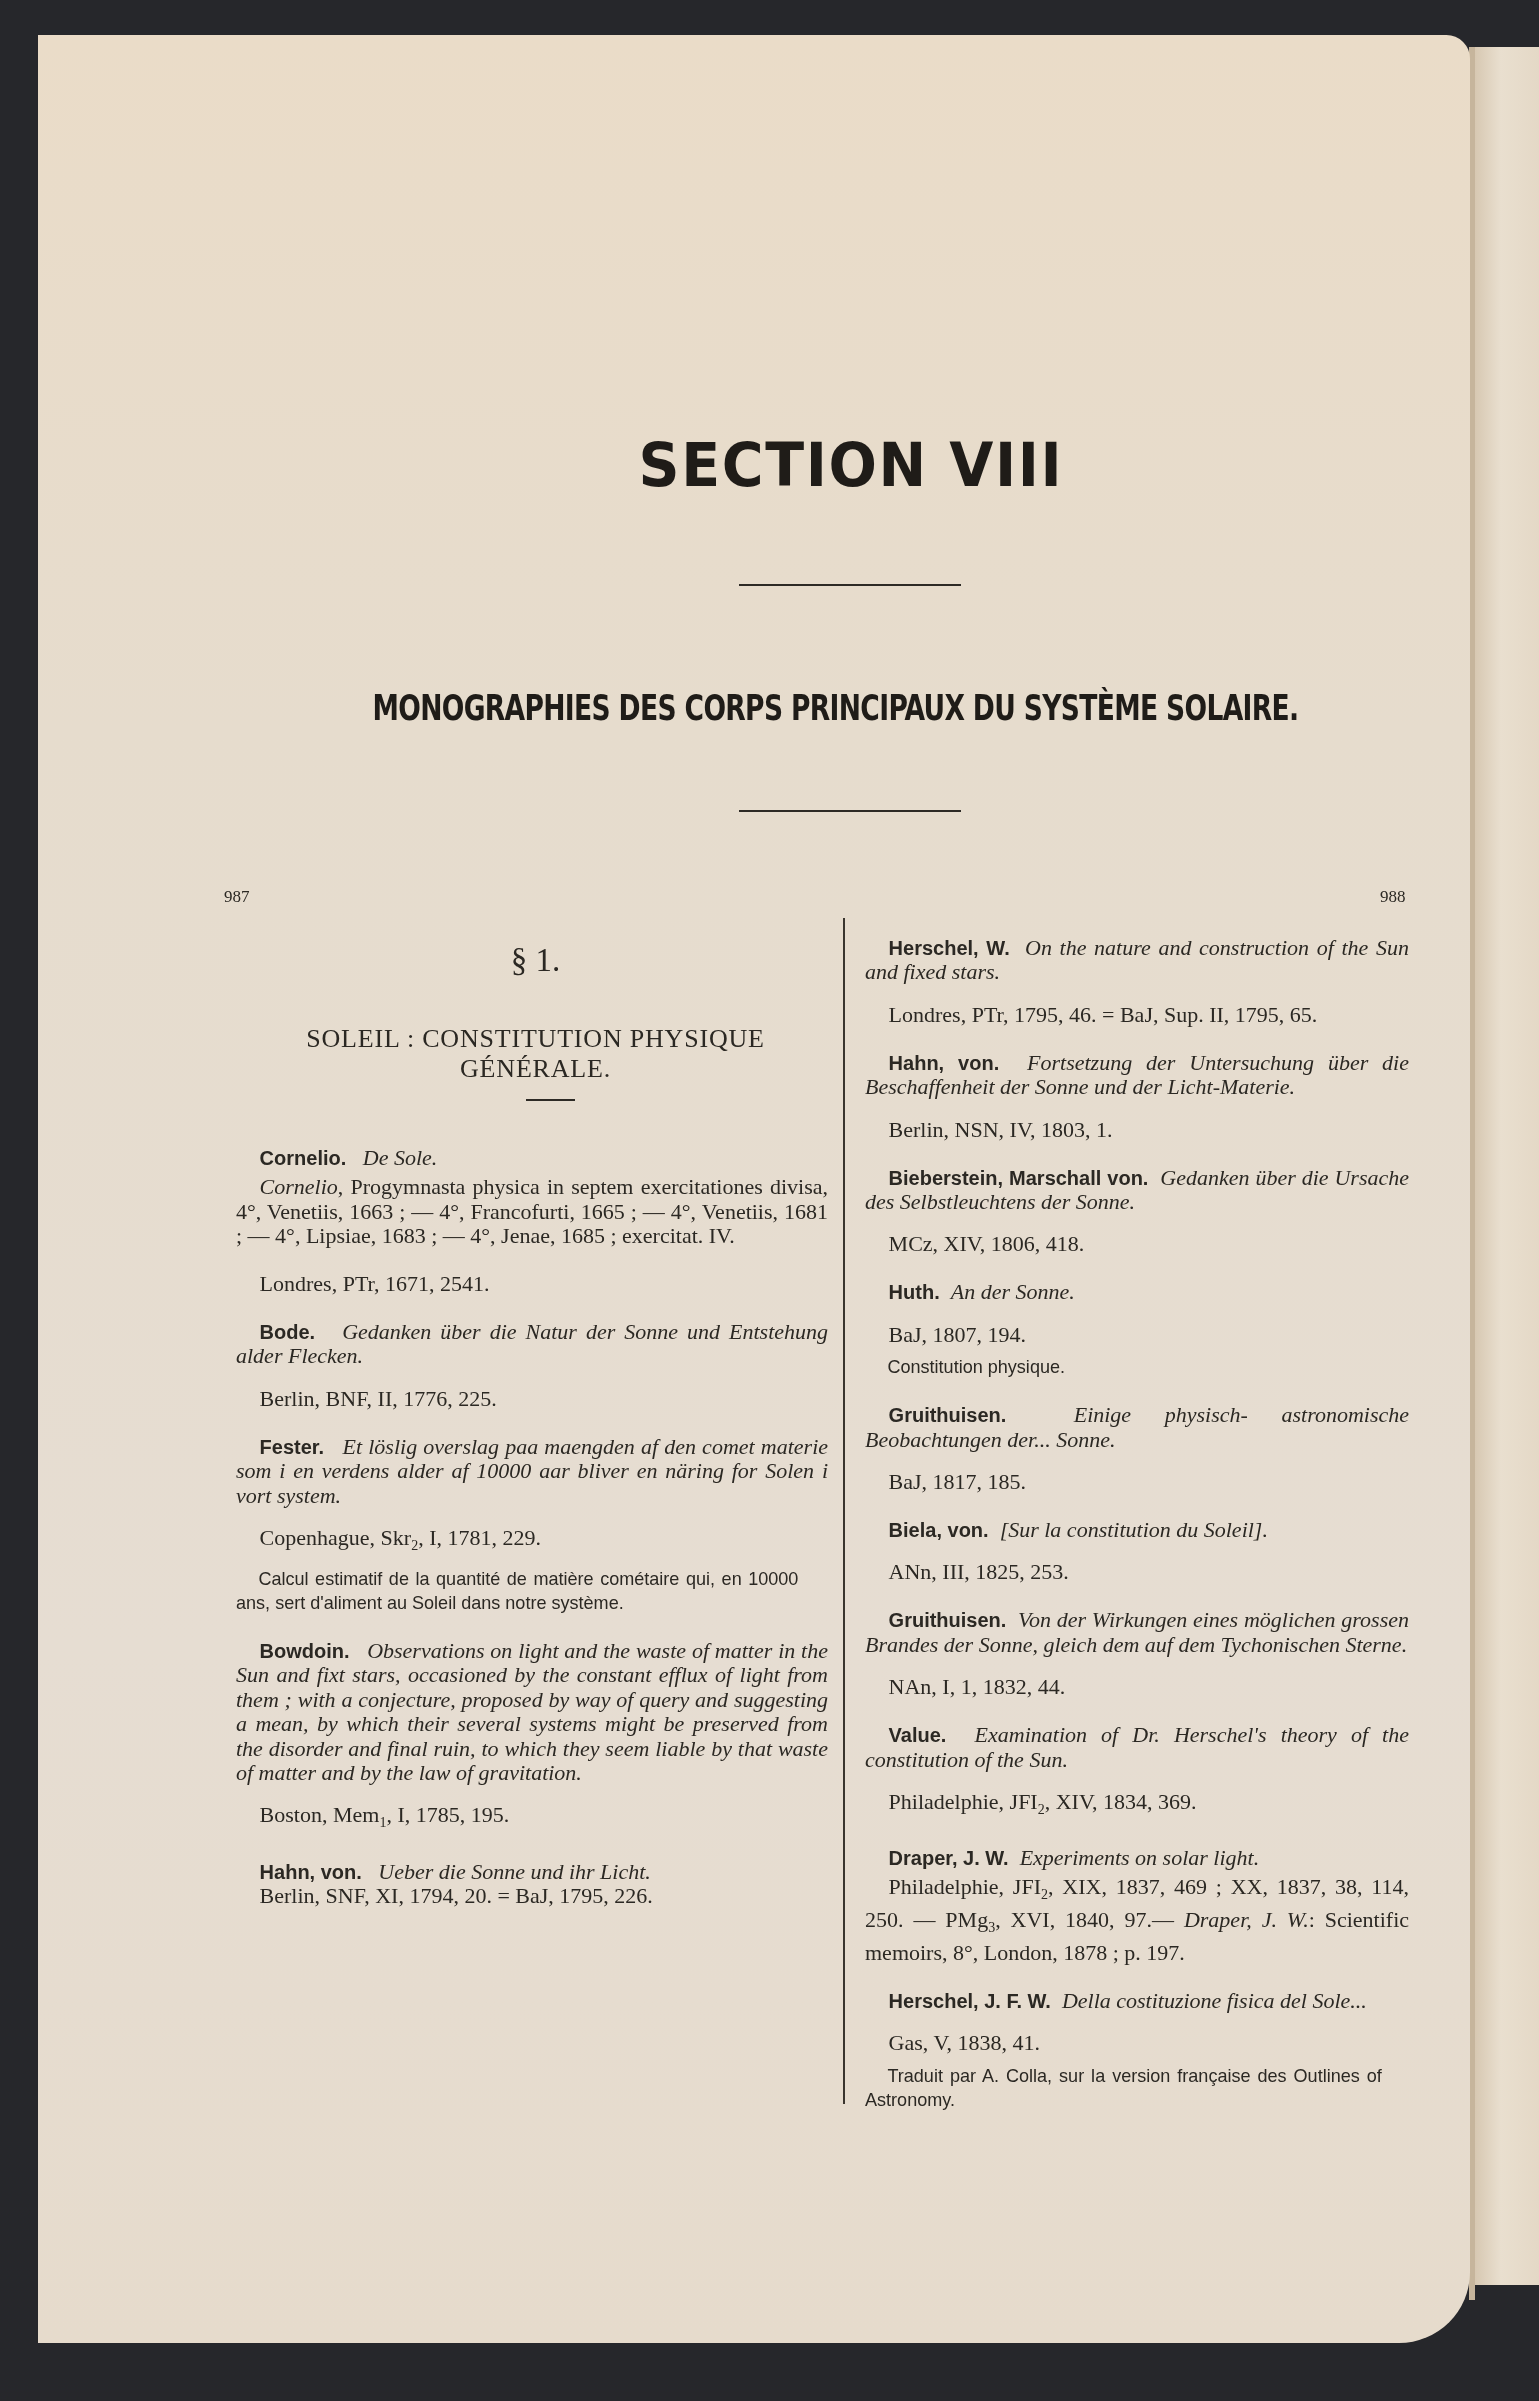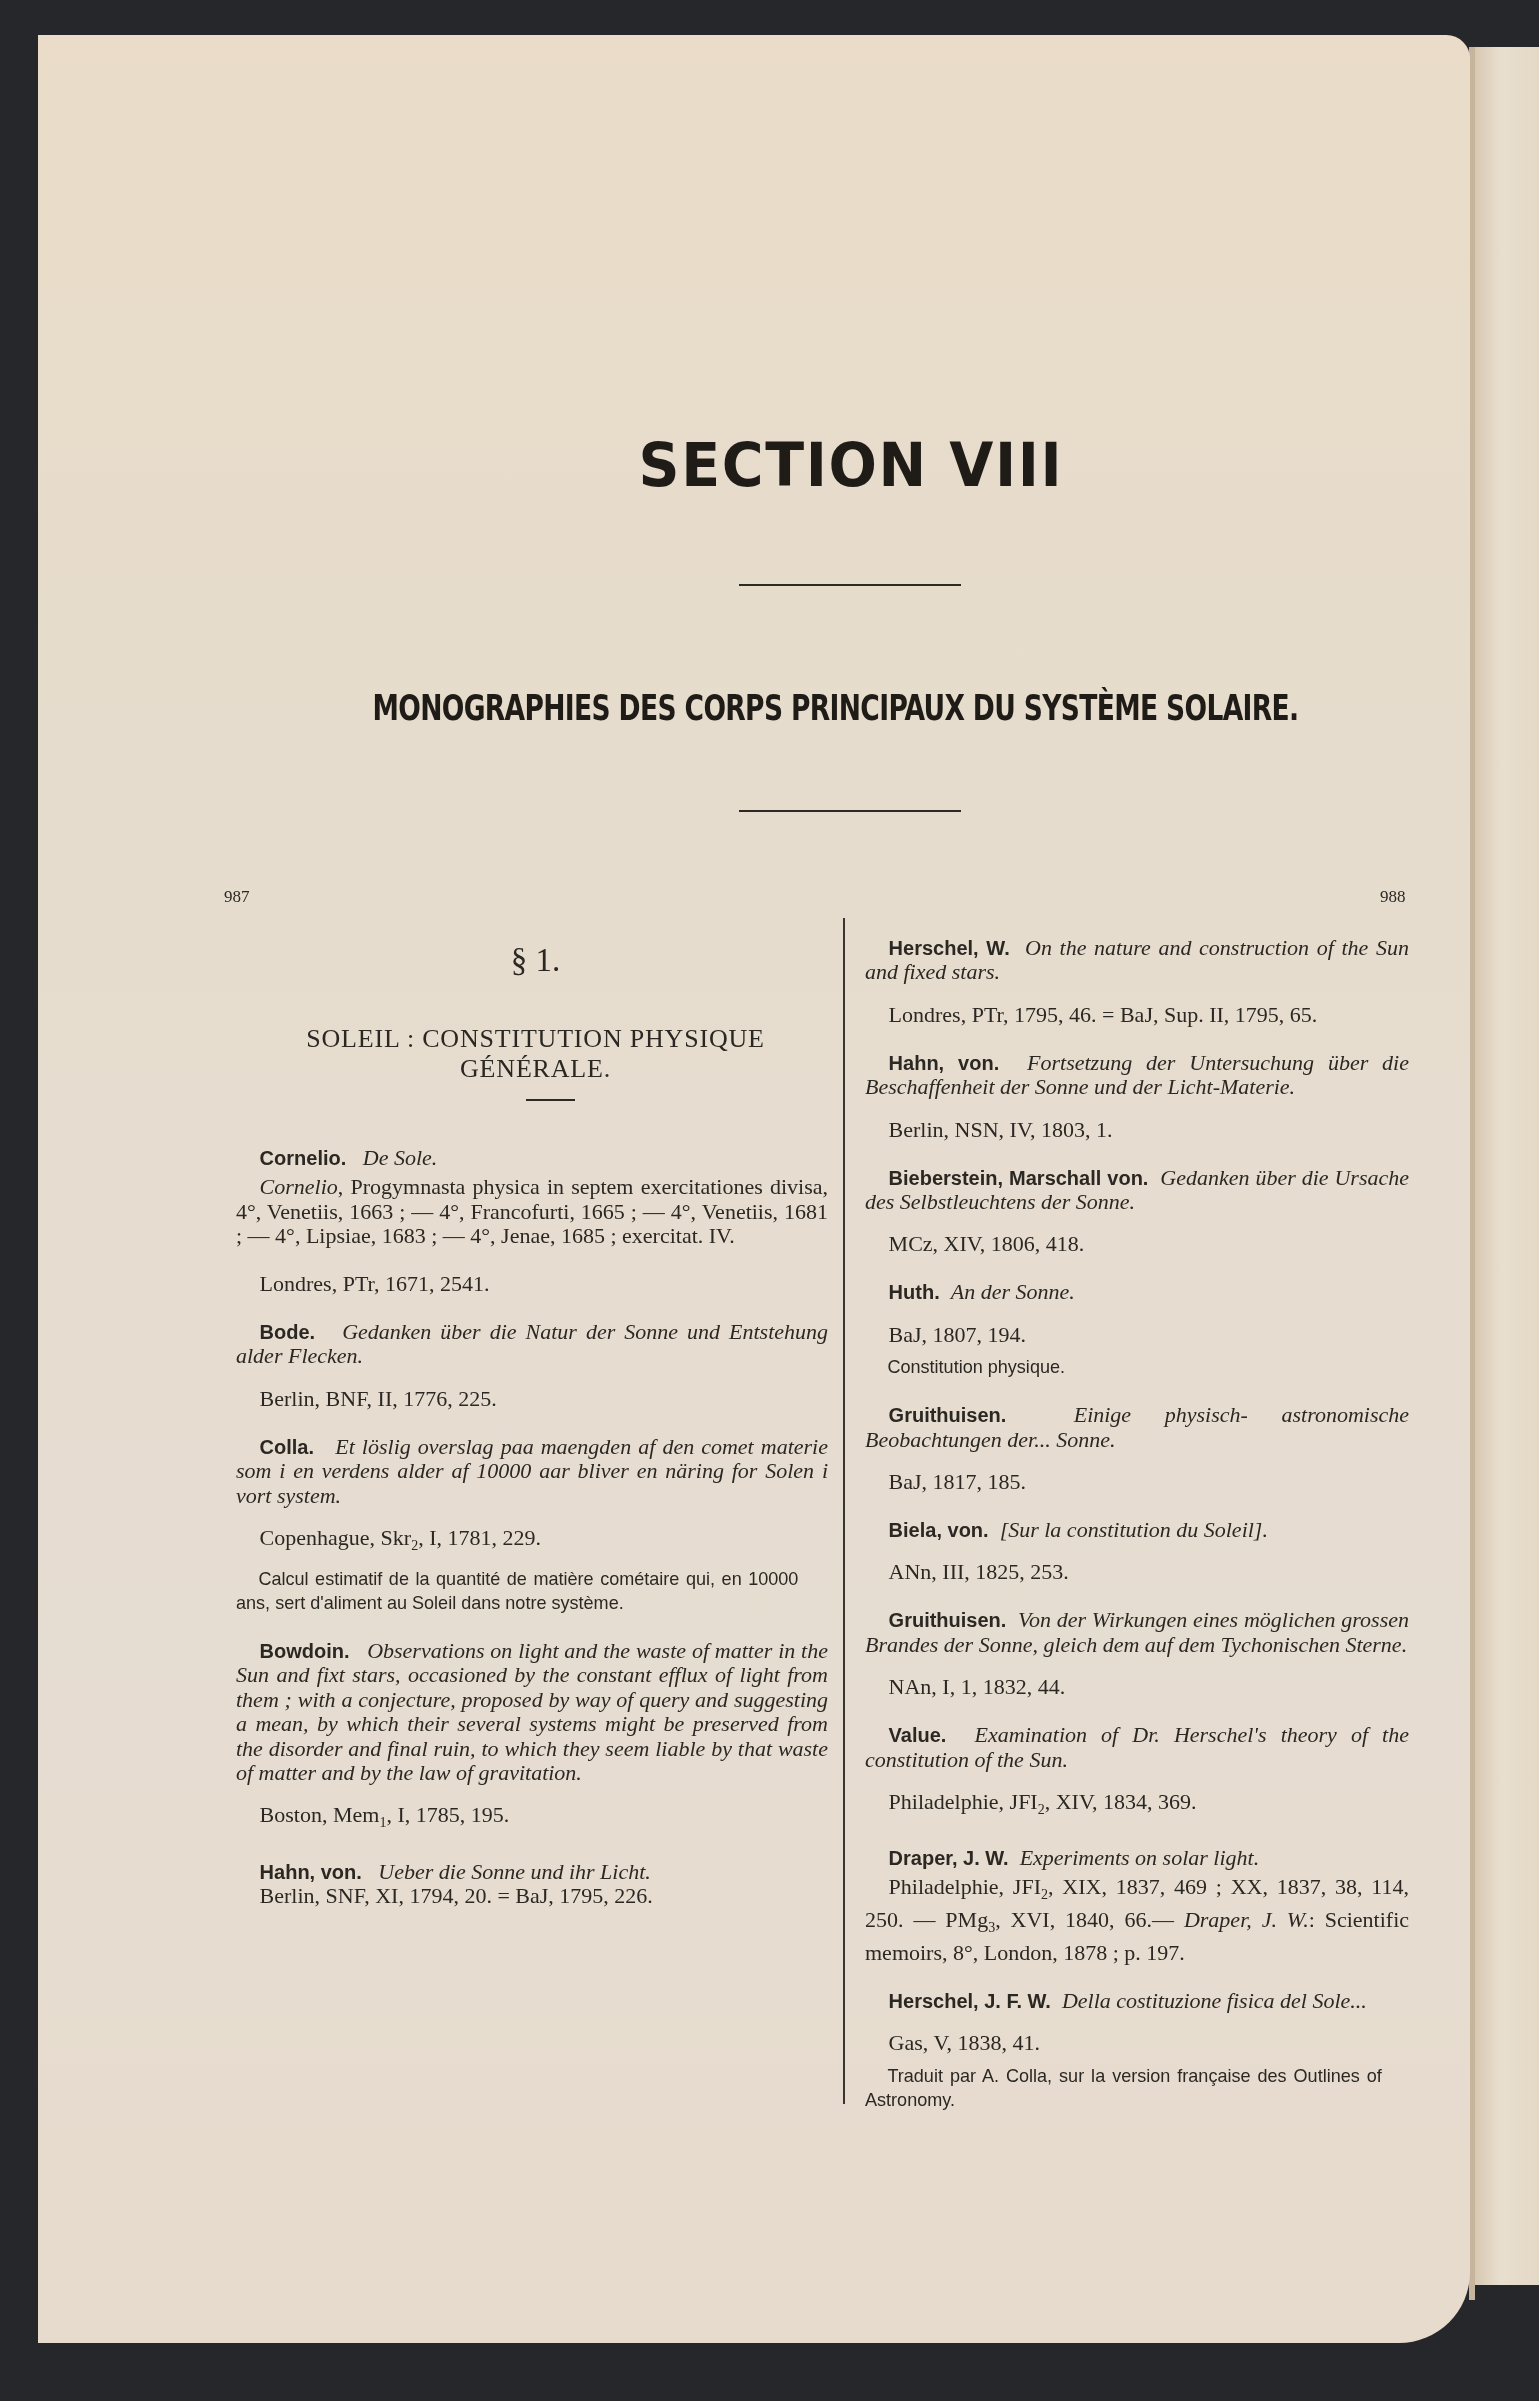--- a/index.html
+++ b/index.html
@@ -96,21 +96,21 @@
   <div class="entry">
     <div class="head">
       <span class="author">Bode.</span>&nbsp;&nbsp;
       <span class="title-it">Gedanken über die Natur der Sonne und Entstehung alder Flecken.</span>
     </div>
     <div class="ref">Berlin, BNF, II, 1776, 225.</div>
   </div>
 
   <div class="entry">
     <div class="head">
-      <span class="author">Colla.</span>&nbsp;&nbsp;
+      <span class="author">Fester.</span>&nbsp;&nbsp;
       <span class="title-it">Et löslig overslag paa maengden af den comet materie som i en verdens alder af 10000 aar bliver en näring for Solen i vort system.</span>
     </div>
     <div class="ref"><span>Copenhague, Skr</span><sub>2</sub><span>, I, 1781, 229.</span></div>
     <div class="note">Calcul estimatif de la quantité de matière cométaire qui, en 10000 ans, sert d'aliment au Soleil dans notre système.</div>
   </div>
 
   <div class="entry">
     <div class="head">
       <span class="author">Bowdoin.</span>&nbsp;&nbsp;
       <span class="title-it">Observations on light and the waste of matter in the Sun and fixt stars, occasioned by the constant efflux of light from them ; with a conjecture, proposed by way of query and suggesting a mean, by which their several systems might be preserved from the disorder and final ruin, to which they seem liable by that waste of matter and by the law of gravitation.</span>
@@ -156,21 +156,21 @@
   <div class="entry">
     <div class="head"><span class="author">Gruithuisen.</span>&nbsp;&nbsp;<span class="title-it">Von der Wirkungen eines möglichen grossen Brandes der Sonne, gleich dem auf dem Tychonischen Sterne.</span></div>
     <div class="ref">NAn, I, 1, 1832, 44.</div>
   </div>
   <div class="entry">
     <div class="head"><span class="author">Value.</span>&nbsp;&nbsp;<span class="title-it">Examination of Dr. Herschel's theory of the constitution of the Sun.</span></div>
     <div class="ref"><span>Philadelphie, JFI</span><sub>2</sub><span>, XIV, 1834, 369.</span></div>
   </div>
   <div class="entry">
     <div class="head"><span class="author">Draper, J. W.</span>&nbsp;&nbsp;<span class="title-it">Experiments on solar light.</span></div>
-    <div class="body-text" style="text-indent:23.6px"><span>Philadelphie, JFI</span><sub>2</sub><span>, XIX, 1837, 469 ; XX, 1837, 38, 114, 250. — PMg</span><sub>3</sub><span>, XVI, 1840, 66.— </span><span class="title-it">Draper, J. W.</span><span>: Scientific memoirs, 8°, London, 1878 ; p. 197.</span></div>
+    <div class="body-text" style="text-indent:23.6px"><span>Philadelphie, JFI</span><sub>2</sub><span>, XIX, 1837, 469 ; XX, 1837, 38, 114, 250. — PMg</span><sub>3</sub><span>, XVI, 1840, 97.— </span><span class="title-it">Draper, J. W.</span><span>: Scientific memoirs, 8°, London, 1878 ; p. 197.</span></div>
   </div>
   <div class="entry">
     <div class="head"><span class="author">Herschel, J. F. W.</span>&nbsp;&nbsp;<span class="title-it">Della costituzione fisica del Sole...</span></div>
     <div class="ref">Gas, V, 1838, 41.</div>
     <div class="note">Traduit par A. Colla, sur la version française des Outlines of Astronomy.</div>
   </div>
 </div>
 
 
 </body></html>

